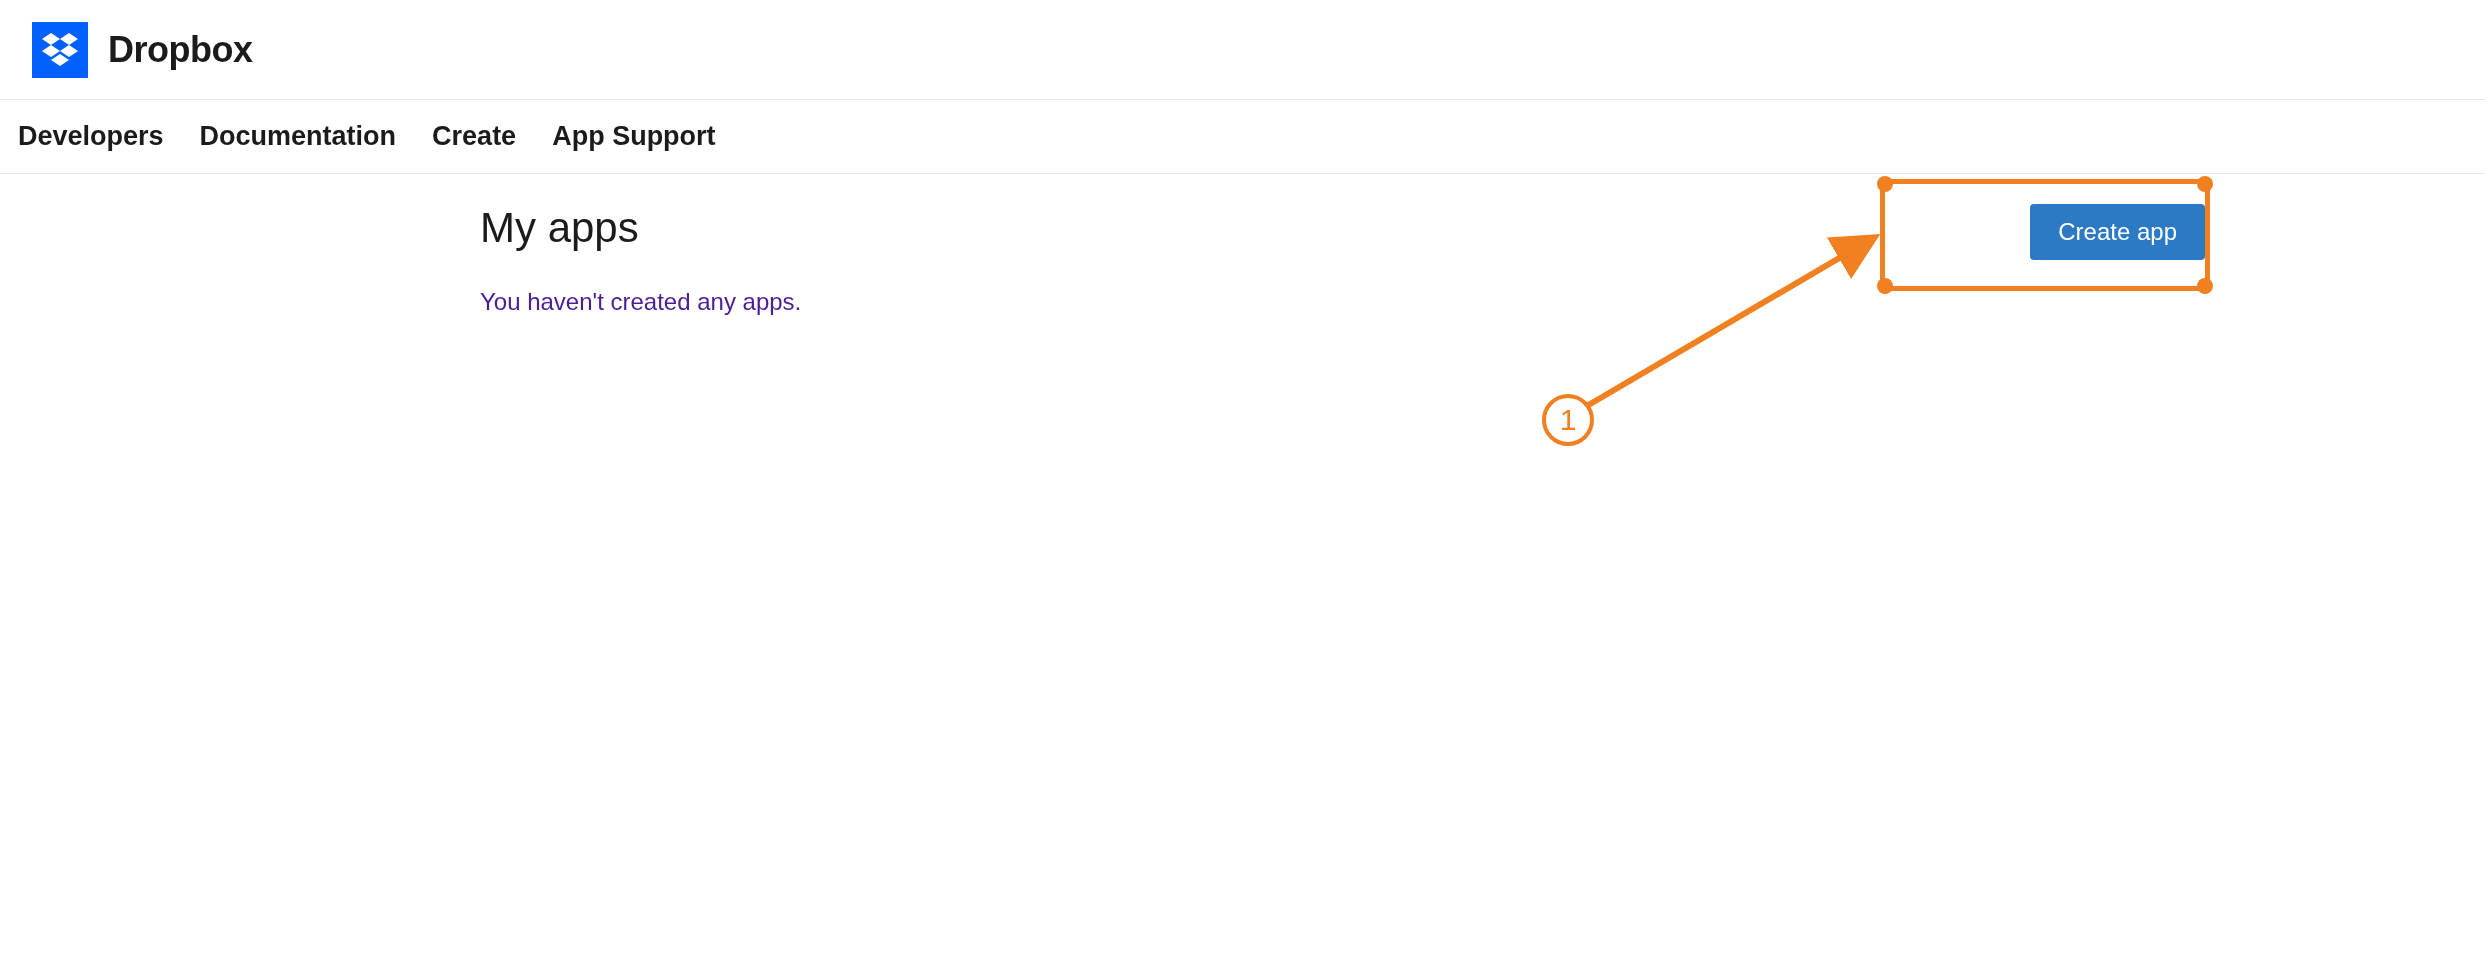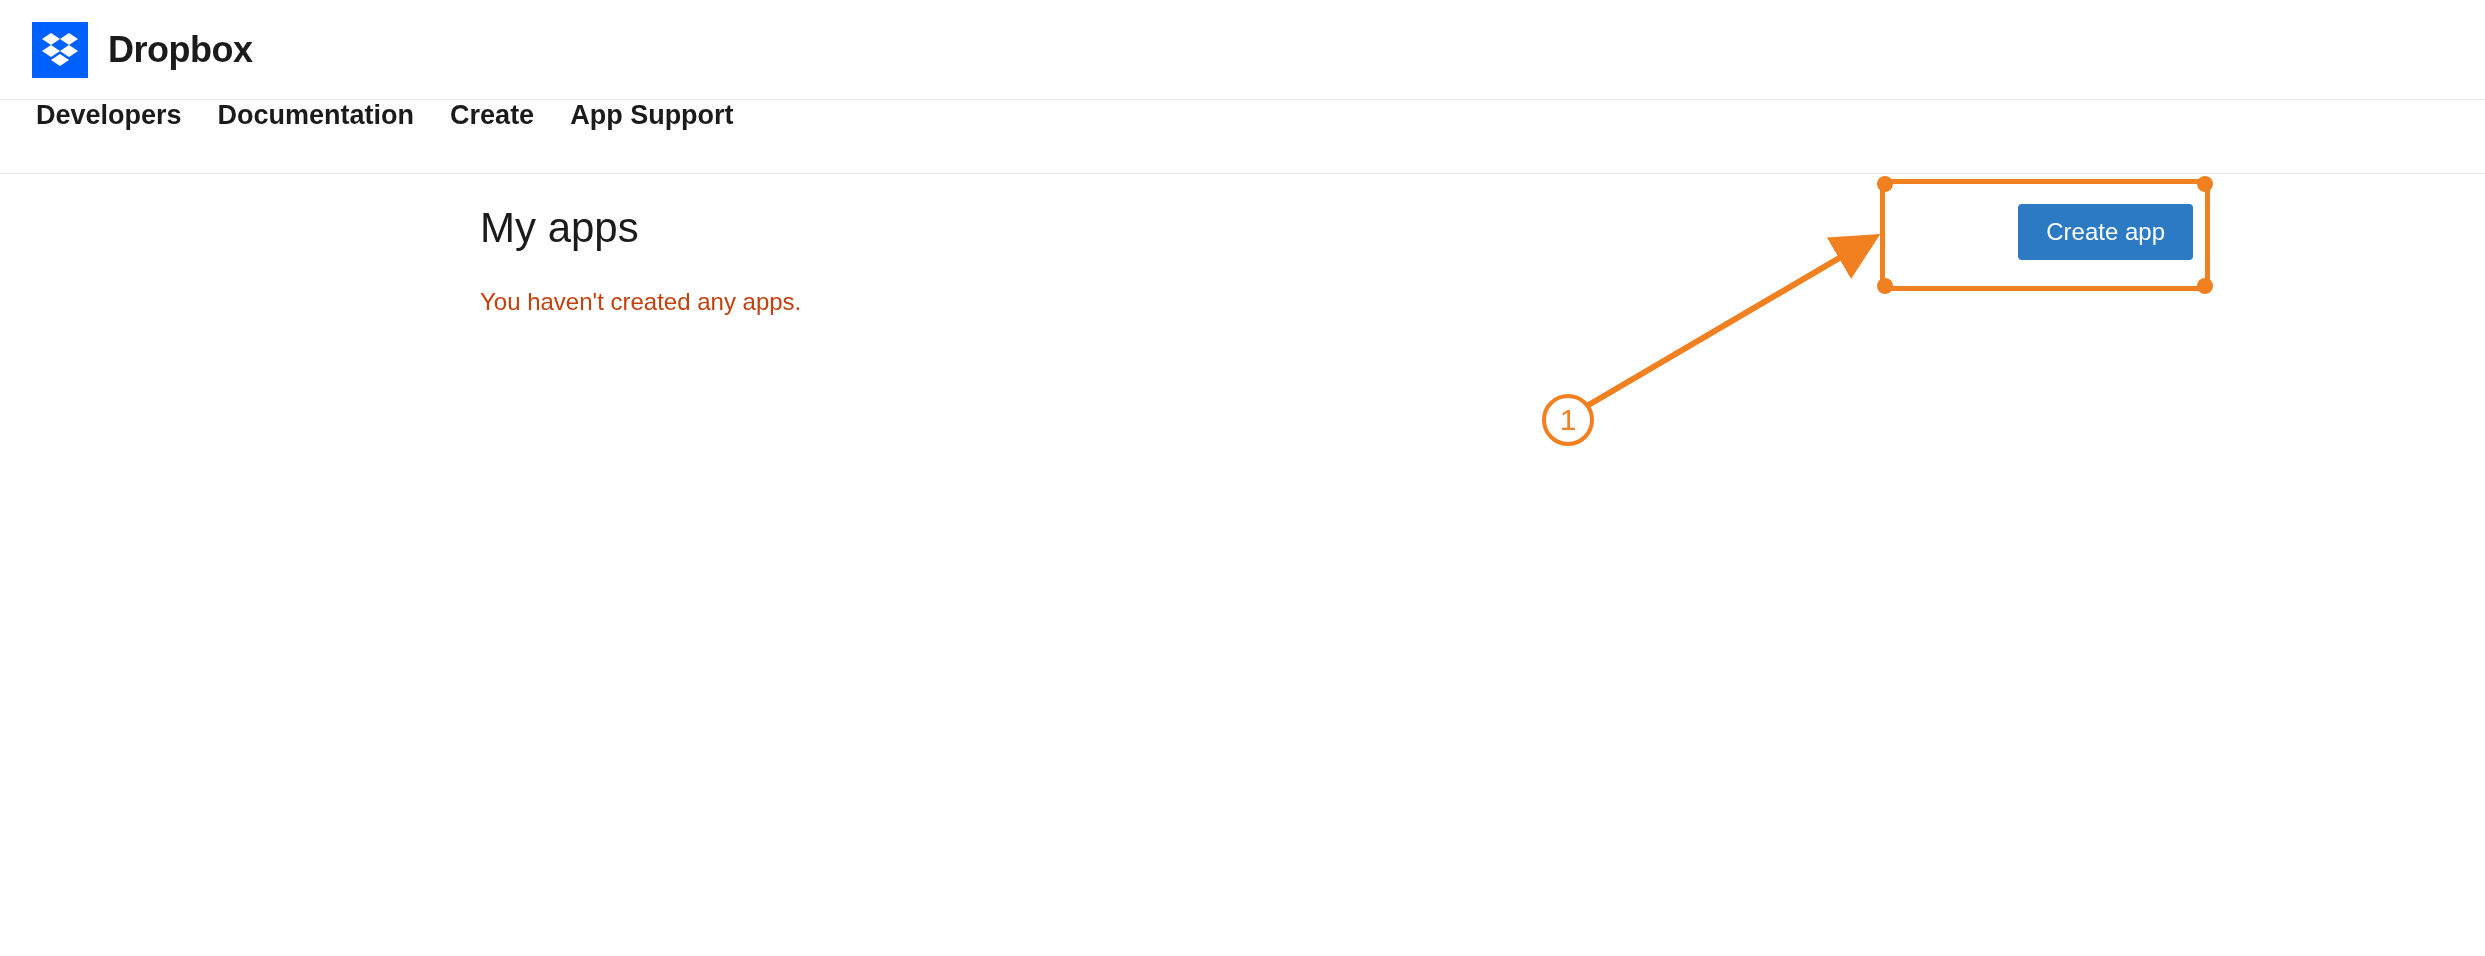--- a/index.html
+++ b/index.html
@@ -31,23 +31,23 @@
   }
   .brand-logo svg { width: 40px; height: 40px; }
   .brand-name {
     font-size: 36px;
     font-weight: 700;
     letter-spacing: -0.5px;
   }
   
   .nav-row {
     display: flex;
-    align-items: flex-start;
+    align-items: center;
     height: 74px;
-    padding-left: 18px;
+    padding-left: 0;
     border-bottom: 1px solid #e7e7e7;
   }
   .nav-row a {
     text-decoration: none;
     color: #1b1b1b;
     font-size: 27px;
     font-weight: 600;
     padding: 0 18px;
     cursor: pointer;
   }
@@ -63,26 +63,26 @@
     position: relative;
   }
   .page-heading {
     font-size: 42px;
     font-weight: 400;
     margin-bottom: 36px;
   }
   .empty-msg {
     font-size: 24px;
     font-weight: 400;
-    color: #c2410c;
+    color: #4c1d95;
     margin-top: 36px;
   }
   .create-btn {
     position: absolute;
-    right: 12px;
+    right: 0;
     top: 30px;
     background: #2d7ac4;
     color: #fff;
     border: none;
     border-radius: 4px;
     font-size: 24px;
     font-weight: 500;
     padding: 14px 28px;
     cursor: pointer;
   }

